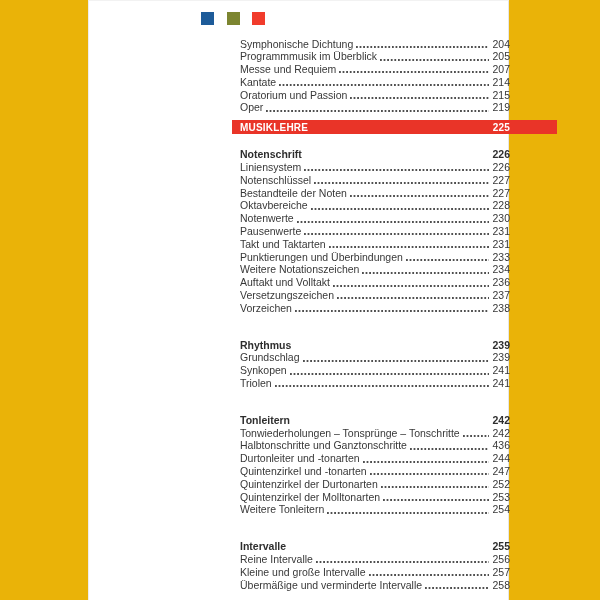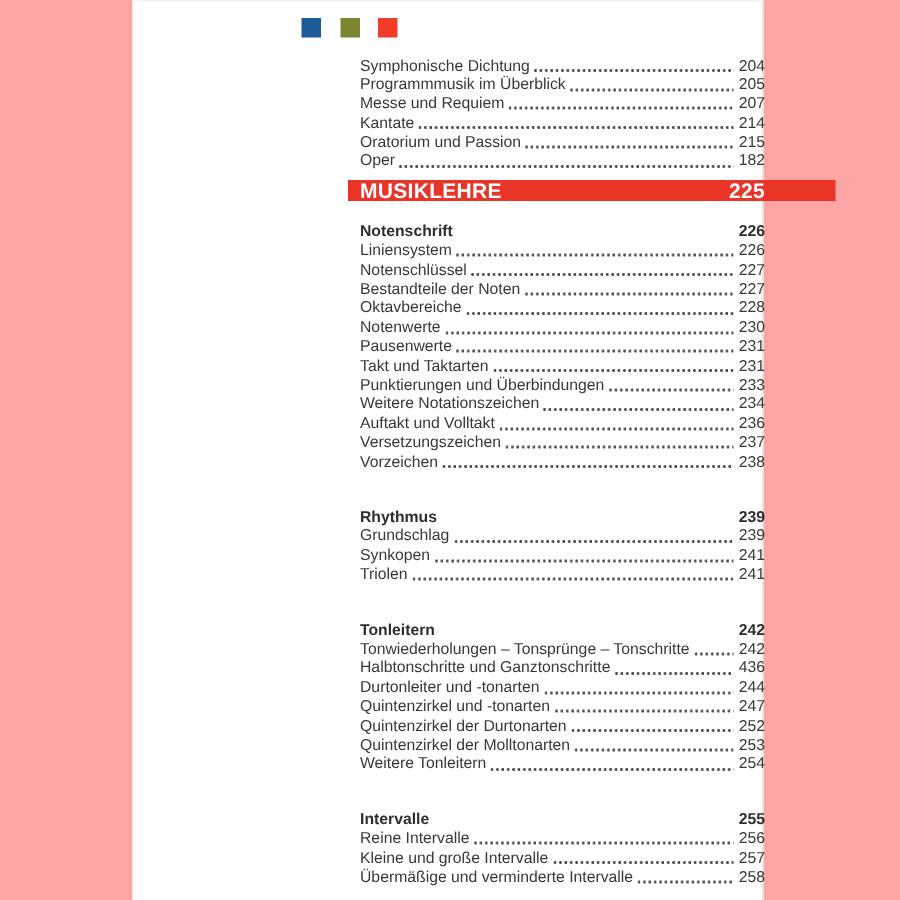--- a/index.html
+++ b/index.html
@@ -8,21 +8,21 @@
     width: 600px;
     height: 600px;
     background: #ffffff;
     font-family: "Liberation Sans", sans-serif;
     overflow: hidden;
   }
   #canvas {
     position: relative;
     width: 600px;
     height: 600px;
-    background: #fca5a5;
+    background: #eab308;
   }
   
   #page {
     position: absolute;
     left: 88px;
     top: 0;
     width: 421px;
     height: 600px;
     background: #ffffff;
     border-left: 1px solid #ededed;
@@ -85,21 +85,21 @@
     margin-top: 5.5px;
     margin-left: -8px;
     width: 325px;
     height: 14.5px;
     box-sizing: border-box;
     padding: 0 47px 0 8px;
     display: flex;
     justify-content: space-between;
     align-items: center;
     font-weight: bold;
-    font-size: 14px;
+    font-size: 10px;
     letter-spacing: 0.2px;
   }
 </style>
 </head>
 <body>
 
 <div id="canvas">
   <div id="page">
 
     <div id="logo-squares">
@@ -132,21 +132,21 @@
             <span class="n">214</span>
           </div>
           <div class="row">
             <span class="t">Oratorium und Passion</span>
             <span class="leader"></span>
             <span class="n">215</span>
           </div>
           <div class="row">
             <span class="t">Oper</span>
             <span class="leader"></span>
-            <span class="n">182</span>
+            <span class="n">219</span>
           </div>
         </div>
 
       <div id="section-banner" style="background: rgb(233, 52, 40); color: rgb(255, 255, 255);">
         <span>MUSIKLEHRE</span>
         <span>225</span>
       </div>
 
       <div id="sections">
           <div class="hrow first">

